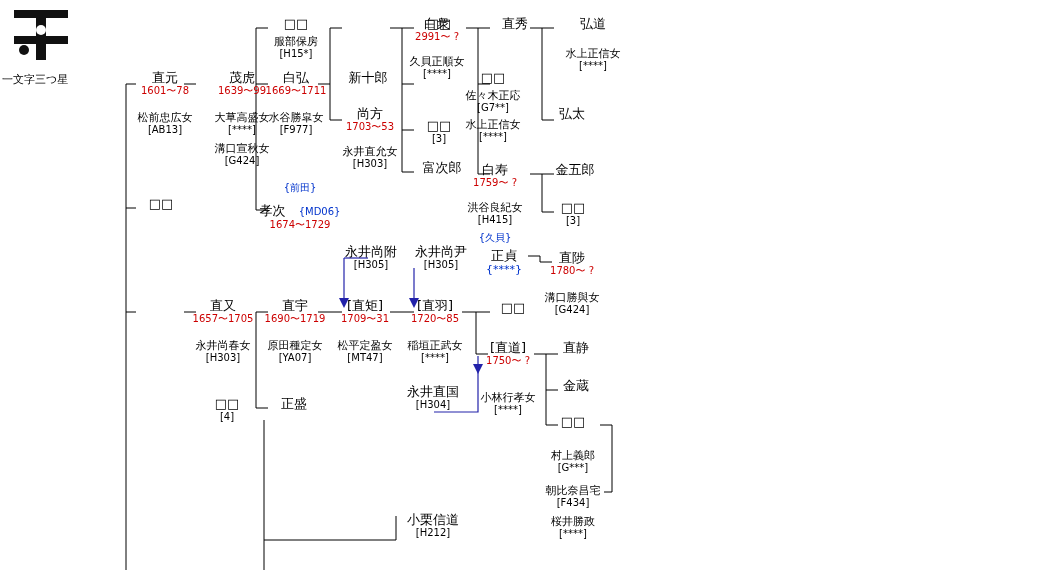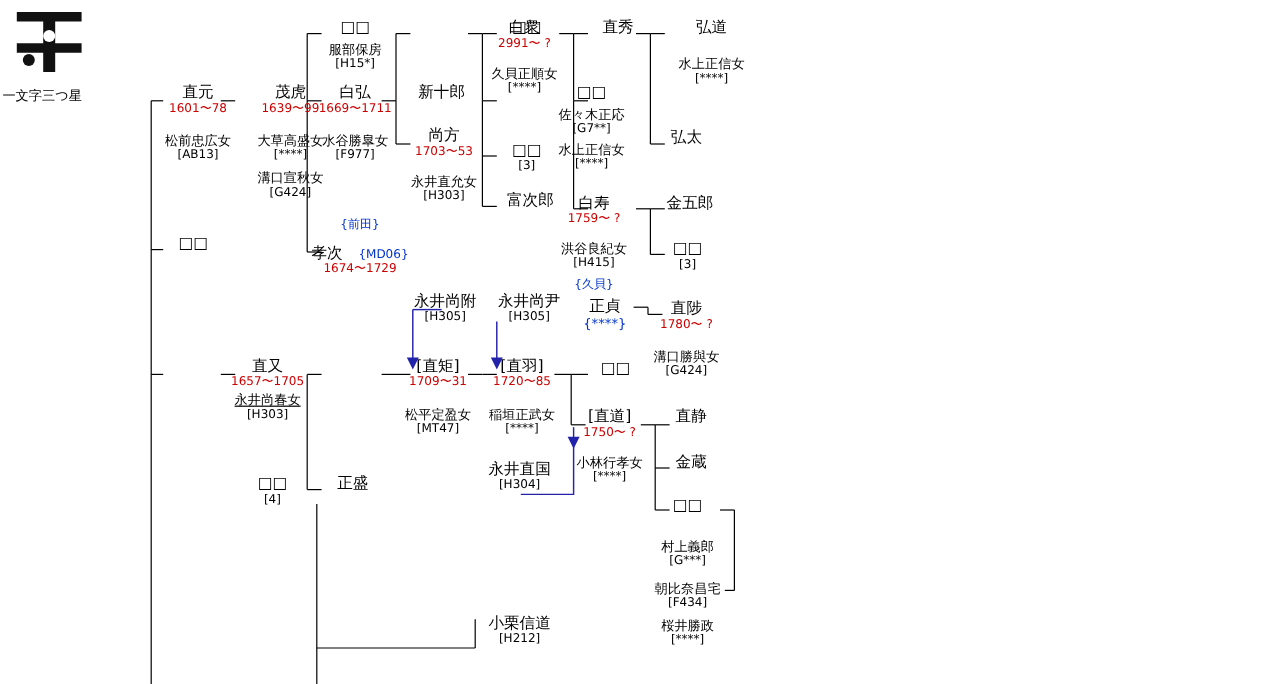--- a/index.html
+++ b/index.html
@@ -246,29 +246,35 @@
   <div class="node" style="left:540px;top:250px;width:64px;">
     <div class="nm">直陟</div>
     <div class="dt">1780〜 ?</div>
     <div class="sp" style="margin-top:14px;">溝口勝與女</div>
     <div class="cd">[G424]</div>
   </div>
 
   <div class="node" style="left:190px;top:298px;width:66px;">
     <div class="nm">直又</div>
     <div class="dt">1657〜1705</div>
-    <div class="sp" style="margin-top:2px;text-decoration:underline;">永井尚春女</div>
+    <div class="sp" style="margin-top:14px;">永井尚春女</div>
     <div class="cd">[H303]</div>
   </div>
 
   <div class="node" style="left:202px;top:396px;width:50px;">
     <div class="nm">□□</div>
     <div class="cd">[4]</div>
   </div>
 
+  <div class="node" style="left:262px;top:298px;width:66px;">
+    <div class="nm">直宇</div>
+    <div class="dt">1690〜1719</div>
+    <div class="sp" style="margin-top:14px;">原田種定女</div>
+    <div class="cd">[YA07]</div>
+  </div>
 
   <div class="node" style="left:268px;top:396px;width:52px;">
     <div class="nm">正盛</div>
   </div>
 
   <div class="node" style="left:334px;top:298px;width:62px;">
     <div class="nm">[直矩]</div>
     <div class="dt">1709〜31</div>
     <div class="sp" style="margin-top:14px;">松平定盈女</div>
     <div class="cd">[MT47]</div>
@@ -296,21 +302,21 @@
     <div class="cd">[H304]</div>
   </div>
 
   <div class="node" style="left:488px;top:300px;width:50px;">
     <div class="nm">□□</div>
   </div>
 
   <div class="node" style="left:476px;top:340px;width:64px;">
     <div class="nm">[直道]</div>
     <div class="dt">1750〜 ?</div>
-    <div class="sp" style="margin-top:12px;">小林行孝女</div>
+    <div class="sp" style="margin-top:24px;">小林行孝女</div>
     <div class="cd">[****]</div>
   </div>
 
   <div class="node" style="left:548px;top:340px;width:56px;">
     <div class="nm">直静</div>
   </div>
 
   <div class="node" style="left:548px;top:378px;width:56px;">
     <div class="nm">金蔵</div>
   </div>

